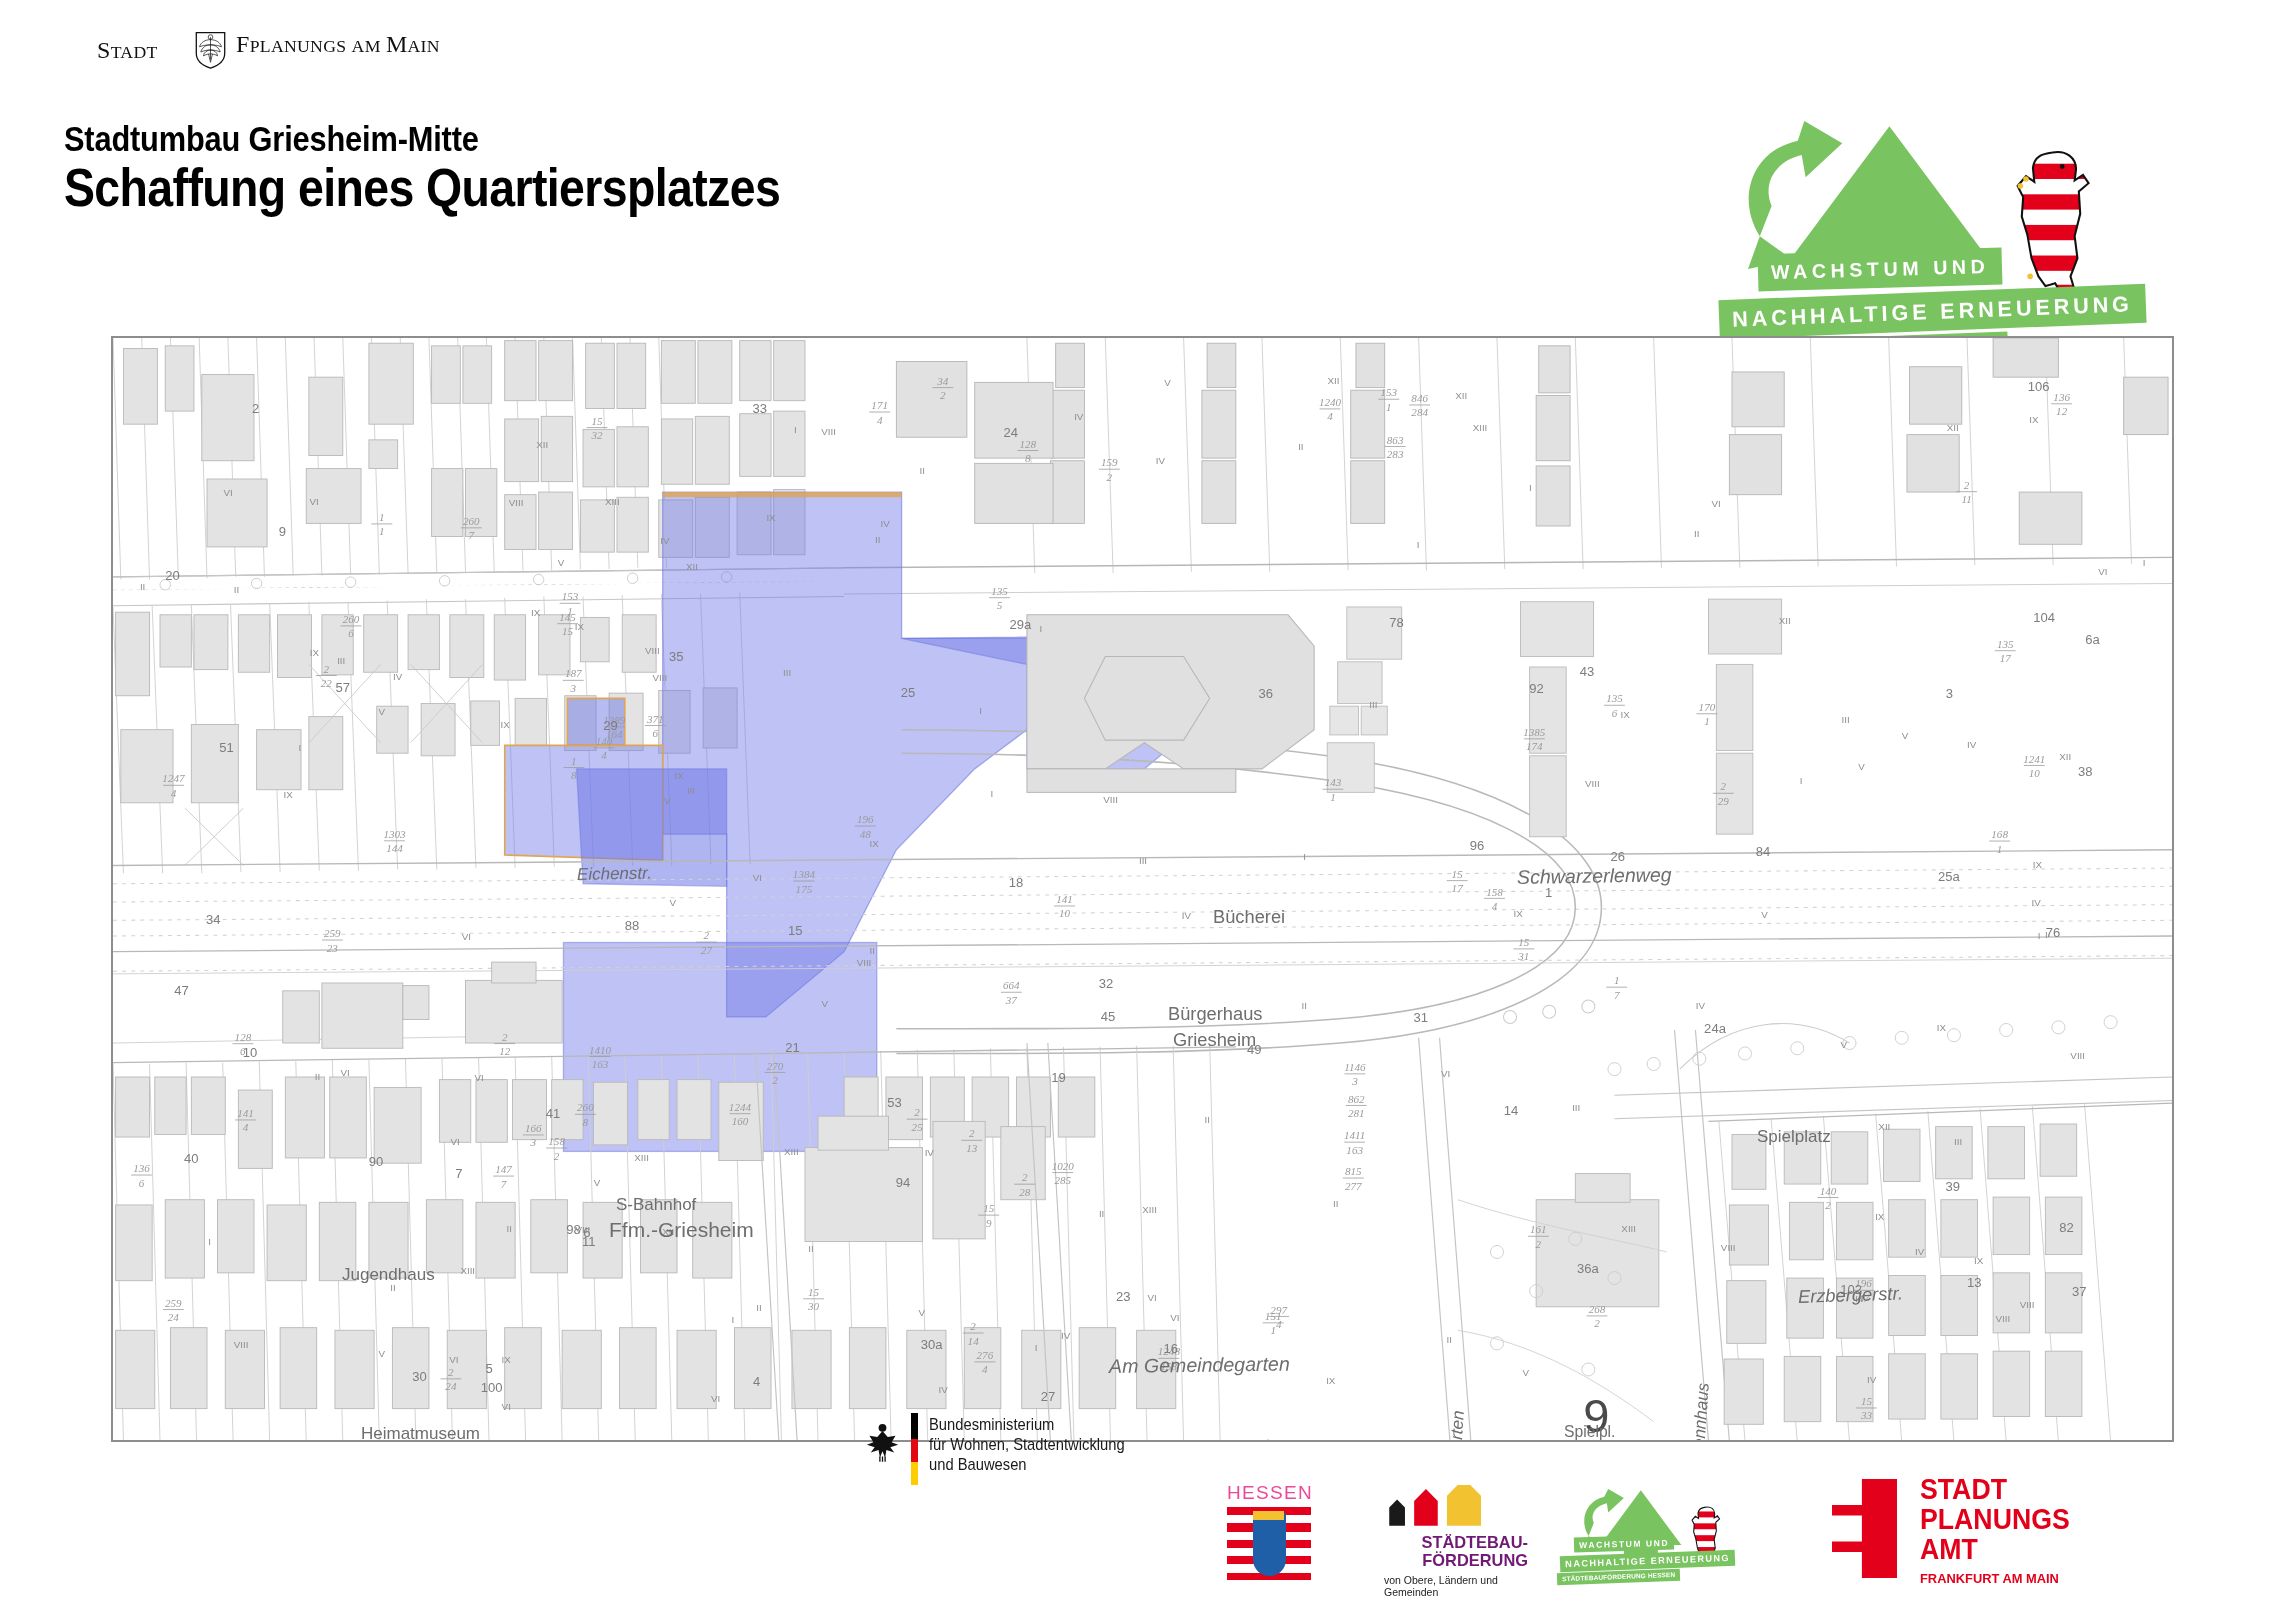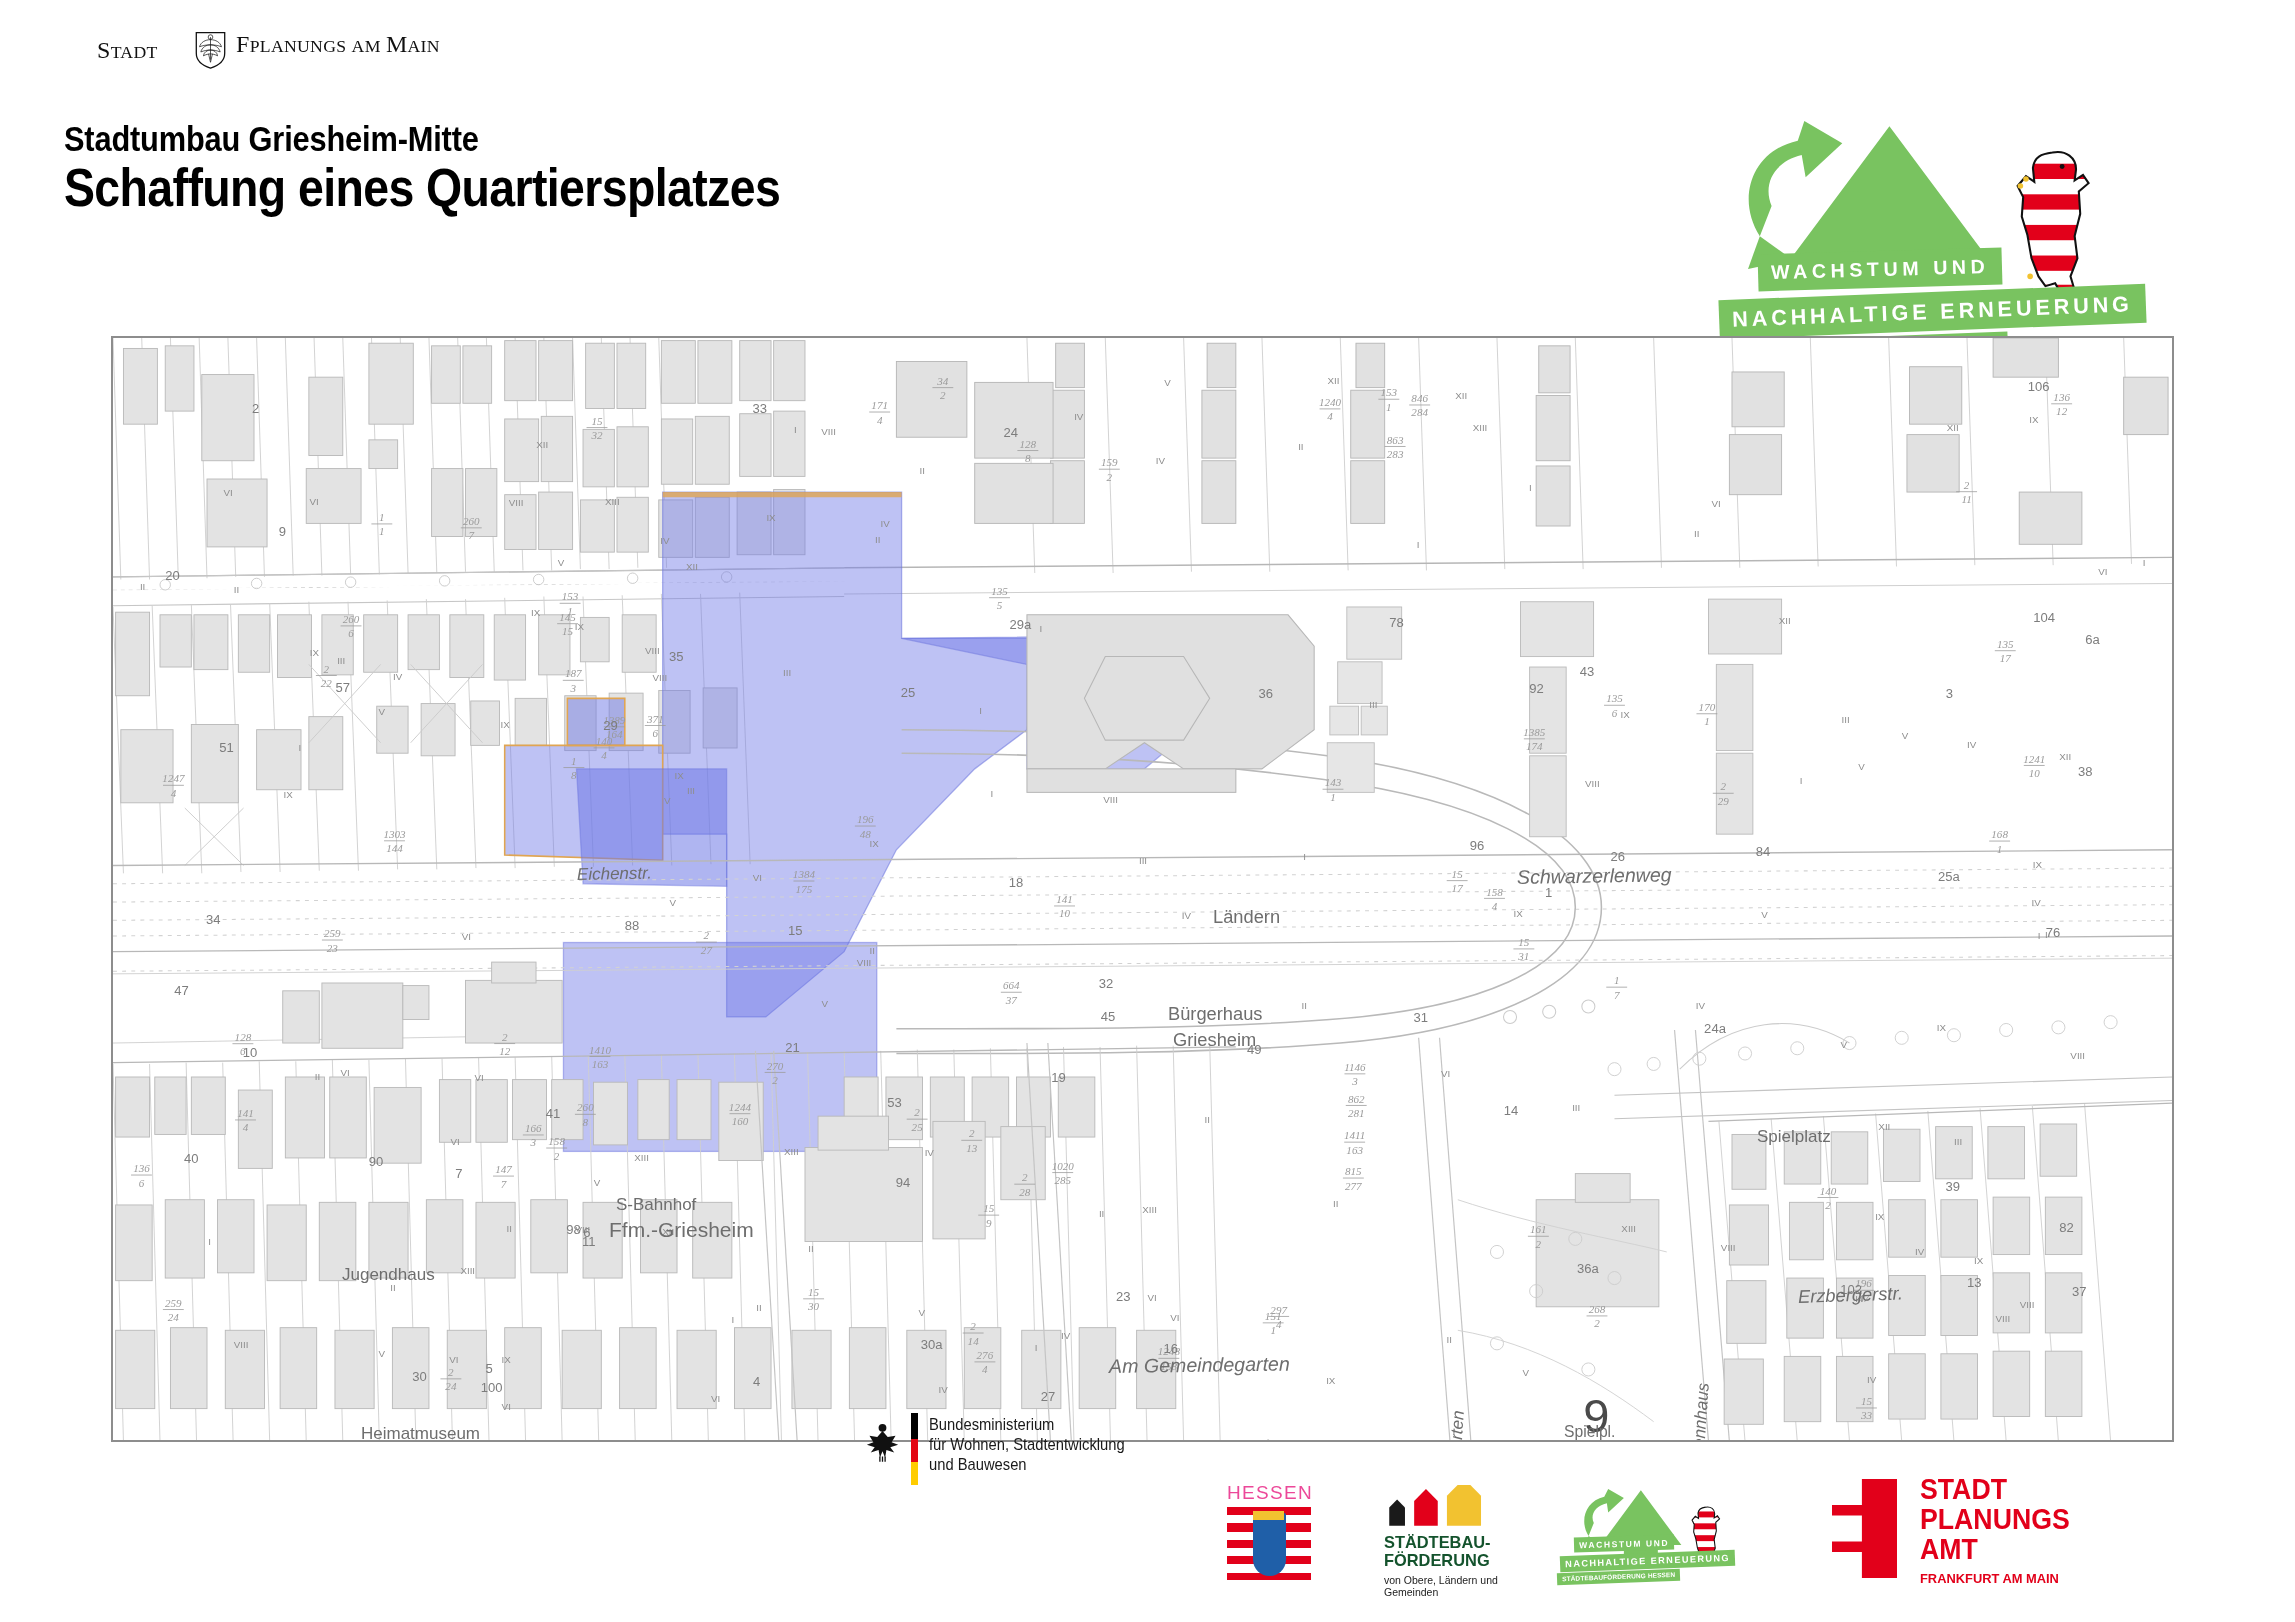--- a/index.html
+++ b/index.html
@@ -50,21 +50,21 @@
   #f-hessen{left:1227px;top:1482px;width:85px;height:98px;}
   #f-hessen .hword{font-size:19px;color:#ec4899;letter-spacing:1.3px;font-family:"Liberation Sans",sans-serif;text-align:right;}
   #f-hessen .flag{margin-top:3.3px;width:84px;height:73px;
     background:repeating-linear-gradient(#e2001a 0 8.2px,#fff 8.2px 16.4px);position:relative;}
   #f-hessen .shield{position:absolute;left:25.5px;top:5.9px;width:33px;height:63px;background:#1f5fa8;
     border-radius:2px 2px 16.4px 16.4px;}
   #f-hessen .crown{position:absolute;left:26px;top:3.9px;width:31px;height:8.5px;background:#f2c230;}
 
   #f-sbf{left:1384px;top:1485px;width:144px;height:98px;}
   #f-sbf .houses{position:relative;height:41px;}
-  #f-sbf .txt1{font-size:16.4px;font-weight:bold;line-height:1.12;color:#14532d;margin-top:6.5px;font-family:"Liberation Sans",sans-serif;}
+  #f-sbf .txt1{font-size:16.4px;font-weight:bold;line-height:1.12;color:#701a75;margin-top:6.5px;font-family:"Liberation Sans",sans-serif;text-align:right;}
   #f-sbf .txt2{font-size:10.5px;line-height:1.2;color:#222;margin-top:4.6px;font-family:"Liberation Sans",sans-serif;}
 
   #f-wne{left:1570px;top:1485px;width:177px;height:98px;}
   #f-wne .b{position:absolute;background:#79c360;color:#fff;font-weight:bold;white-space:nowrap;
     display:flex;align-items:center;padding:0 5.2px;box-sizing:border-box;font-family:"Liberation Sans",sans-serif;}
   #f-wne .b1{left:3.9px;top:51px;height:15px;font-size:8.5px;letter-spacing:1.6px;transform:rotate(-1.6deg);}
   #f-wne .b2{left:-10.5px;top:68px;height:16.4px;font-size:9.2px;letter-spacing:1.4px;transform:rotate(-2.2deg);}
   #f-wne .b3{left:-13px;top:86px;height:11.8px;font-size:6.5px;letter-spacing:0.1px;transform:rotate(-2.2deg);}
 
   #f-spa{left:1832px;top:1475px;width:340px;height:111px;}
@@ -944,21 +944,21 @@
       </svg>
 
     <div id="map-labels">
         <div class="maplabel street" style="left: 464px; top: 527px; font-size: 17px; transform: rotate(-1.2deg); transform-origin: left center;">Eichenstr.</div>
         <div class="maplabel street" style="left: 1404px; top: 528px; font-size: 19.6px; transform: rotate(-1deg); transform-origin: left center;">Schwarzerlenweg</div>
         <div class="maplabel street" style="left: 996px; top: 1017px; font-size: 19.6px; transform: rotate(-0.8deg); transform-origin: left center;">Am Gemeindegarten</div>
         <div class="maplabel street" style="left: 1685px; top: 948px; font-size: 18.3px; transform: rotate(-2deg); transform-origin: left center;">Erzbergerstr.</div>
         <div class="maplabel street" style="left: 1143px; top: 1212px; font-size: 17px; transform: rotate(-86deg); transform-origin: left center;">Obere Rützelstr.</div>
         <div class="maplabel street" style="left: 1335px; top: 1219px; font-size: 17px; transform: rotate(-86deg); transform-origin: left center;">Am Gemeindegarten</div>
         <div class="maplabel street" style="left: 1583px; top: 1147px; font-size: 17px; transform: rotate(-86deg); transform-origin: left center;">Am Brennhaus</div>
-        <div class="maplabel poi" style="left: 1100px; top: 568px; font-size: 18.3px; transform-origin: left center;">Ländern</div>
+        <div class="maplabel poi" style="left: 1100px; top: 568px; font-size: 18.3px; transform-origin: left center;">Bücherei</div>
         <div class="maplabel poi" style="left: 1055px; top: 665px; font-size: 18.3px; transform-origin: left center; text-align: center;">Bürgerhaus</div>
         <div class="maplabel poi" style="left: 1060px; top: 691px; font-size: 18.3px; transform-origin: left center;">Griesheim</div>
         <div class="maplabel poi" style="left: 503px; top: 857px; font-size: 17px; transform-origin: left center;">S-Bahnhof</div>
         <div class="maplabel poi" style="left: 496px; top: 880px; font-size: 21px; transform-origin: left center;">Ffm.-Griesheim</div>
         <div class="maplabel poi" style="left: 229px; top: 927px; font-size: 17px; transform-origin: left center;">Jugendhaus</div>
         <div class="maplabel poi" style="left: 248px; top: 1086px; font-size: 17px; transform-origin: left center;">Heimatmuseum</div>
         <div class="maplabel poi" style="left: 1644px; top: 789px; font-size: 17px; transform-origin: left center;">Spielplatz</div>
         <div class="maplabel poi" style="left: 1451px; top: 1085px; font-size: 15.7px; transform-origin: left center;">Spielpl.</div>
       </div>
   </div>

